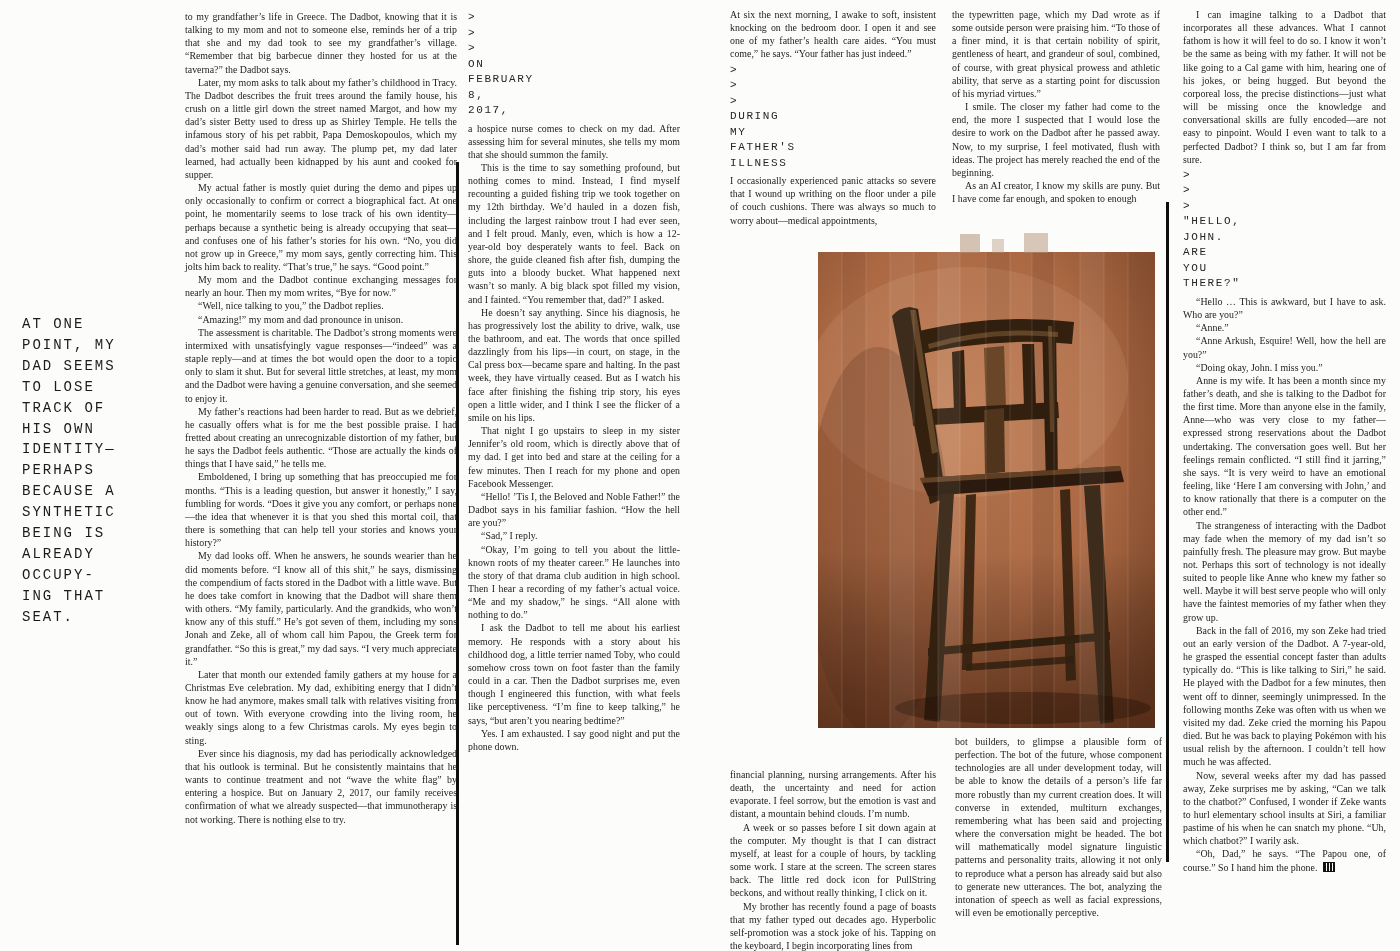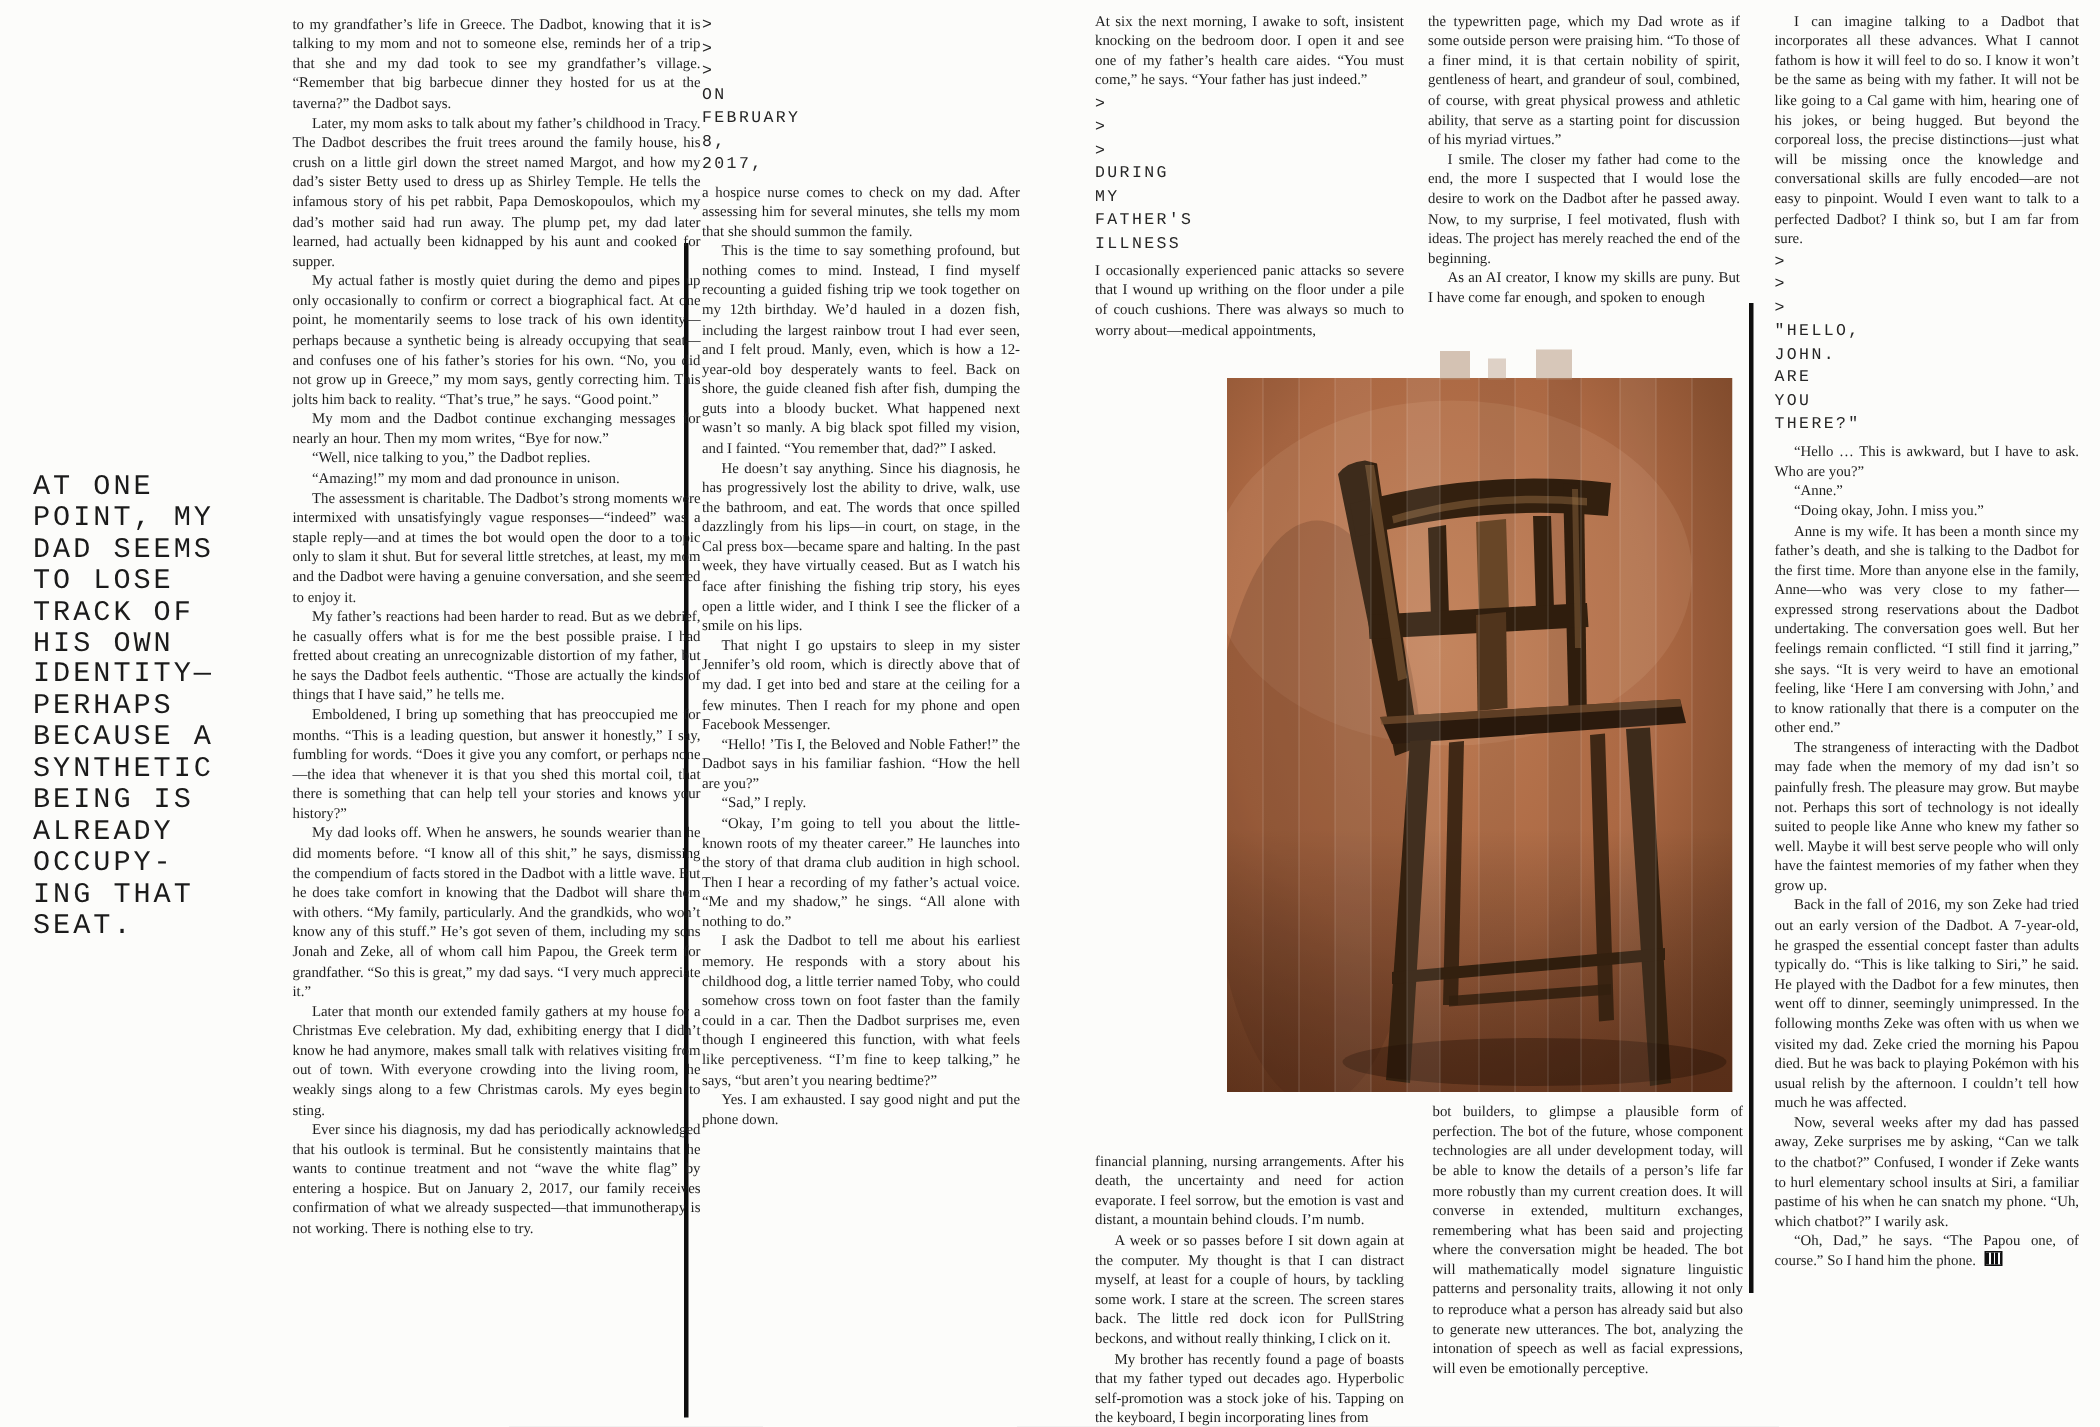--- a/index.html
+++ b/index.html
@@ -19,21 +19,21 @@
   .mono-head {
     font-family:"Liberation Mono","DejaVu Sans Mono",monospace;
     font-size:11px; line-height:15.5px; letter-spacing:1.6px;
     white-space:pre-line; color:#262626; margin:2px 0 3px 0;
     text-align:left; text-indent:0;
   }
   
   .pullquote {
     position:absolute; left:22px; top:314px; width:168px;
     font-family:"Liberation Mono","DejaVu Sans Mono",monospace;
-    font-size:19px; line-height:20.9px; letter-spacing:2px;
+    font-size:14px; line-height:20.9px; letter-spacing:2px;
     white-space:pre-line; color:#1b1b1b;
   }
   
   .rule-v { position:absolute; width:3px; background:#0e0e0e; }
   .rule-left  { left:456px; top:162px; height:783px; }
   .rule-right { left:1166px; top:202px; height:660px; }
   
   .photo {
     position:absolute; left:818px; top:252px; width:337px; height:476px;
   }
@@ -67,21 +67,21 @@
 SYNTHETIC
 BEING IS
 ALREADY
 OCCUPY-
 ING THAT
 SEAT.</div>
 
   <div class="rule-v rule-left"></div>
   <div class="rule-v rule-right"></div>
 
-  <div class="col" style="left:195px; top:10px; width:272px;">
+  <div class="col" style="left:185px; top:10px; width:272px;">
     <p class="noind">to my grandfather’s life in Greece. The Dadbot, knowing that it is talking to my mom and not to someone else, reminds her of a trip that she and my dad took to see my grandfather’s village. “Remember that big barbecue dinner they hosted for us at the taverna?” the Dadbot says.</p>
     <p>Later, my mom asks to talk about my father’s childhood in Tracy. The Dadbot describes the fruit trees around the family house, his crush on a little girl down the street named Margot, and how my dad’s sister Betty used to dress up as Shirley Temple. He tells the infamous story of his pet rabbit, Papa Demoskopoulos, which my dad’s mother said had run away. The plump pet, my dad later learned, had actually been kidnapped by his aunt and cooked for supper.</p>
     <p>My actual father is mostly quiet during the demo and pipes up only occasionally to confirm or correct a biographical fact. At one point, he momentarily seems to lose track of his own identity—perhaps because a synthetic being is already occupying that seat—and confuses one of his father’s stories for his own. “No, you did not grow up in Greece,” my mom says, gently correcting him. This jolts him back to reality. “That’s true,” he says. “Good point.”</p>
     <p>My mom and the Dadbot continue exchanging messages for nearly an hour. Then my mom writes, “Bye for now.”</p>
     <p>“Well, nice talking to you,” the Dadbot replies.</p>
     <p>“Amazing!” my mom and dad pronounce in unison.</p>
     <p>The assessment is charitable. The Dadbot’s strong moments were intermixed with unsatisfyingly vague responses—“indeed” was a staple reply—and at times the bot would open the door to a topic only to slam it shut. But for several little stretches, at least, my mom and the Dadbot were having a genuine conversation, and she seemed to enjoy it.</p>
     <p>My father’s reactions had been harder to read. But as we debrief, he casually offers what is for me the best possible praise. I had fretted about creating an unrecognizable distortion of my father, but he says the Dadbot feels authentic. “Those are actually the kinds of things that I have said,” he tells me.</p>
     <p>Emboldened, I bring up something that has preoccupied me for months. “This is a leading question, but answer it honestly,” I say, fumbling for words. “Does it give you any comfort, or perhaps none—the idea that whenever it is that you shed this mortal coil, that there is something that can help tell your stories and knows your history?”</p>
     <p>My dad looks off. When he answers, he sounds wearier than he did moments before. “I know all of this shit,” he says, dismissing the compendium of facts stored in the Dadbot with a little wave. But he does take comfort in knowing that the Dadbot will share them with others. “My family, particularly. And the grandkids, who won’t know any of this stuff.” He’s got seven of them, including my sons Jonah and Zeke, all of whom call him Papou, the Greek term for grandfather. “So this is great,” my dad says. “I very much appreciate it.”</p>
@@ -141,20 +141,21 @@
     <div class="mono-head">&gt;
 &gt;
 &gt;
 "HELLO,
 JOHN.
 ARE
 YOU
 THERE?"</div>
     <p>“Hello … This is awkward, but I have to ask. Who are you?”</p>
     <p>“Anne.”</p>
+    <p>“Anne Arkush, Esquire! Well, how the hell are you?”</p>
     <p>“Doing okay, John. I miss you.”</p>
     <p>Anne is my wife. It has been a month since my father’s death, and she is talking to the Dadbot for the first time. More than anyone else in the family, Anne—who was very close to my father—expressed strong reservations about the Dadbot undertaking. The conversation goes well. But her feelings remain conflicted. “I still find it jarring,” she says. “It is very weird to have an emotional feeling, like ‘Here I am conversing with John,’ and to know rationally that there is a computer on the other end.”</p>
     <p>The strangeness of interacting with the Dadbot may fade when the memory of my dad isn’t so painfully fresh. The pleasure may grow. But maybe not. Perhaps this sort of technology is not ideally suited to people like Anne who knew my father so well. Maybe it will best serve people who will only have the faintest memories of my father when they grow up.</p>
     <p>Back in the fall of 2016, my son Zeke had tried out an early version of the Dadbot. A 7-year-old, he grasped the essential concept faster than adults typically do. “This is like talking to Siri,” he said. He played with the Dadbot for a few minutes, then went off to dinner, seemingly unimpressed. In the following months Zeke was often with us when we visited my dad. Zeke cried the morning his Papou died. But he was back to playing Pokémon with his usual relish by the afternoon. I couldn’t tell how much he was affected.</p>
     <p>Now, several weeks after my dad has passed away, Zeke surprises me by asking, “Can we talk to the chatbot?” Confused, I wonder if Zeke wants to hurl elementary school insults at Siri, a familiar pastime of his when he can snatch my phone. “Uh, which chatbot?” I warily ask.</p>
     <p>
       <span>“Oh, Dad,” he says. “The Papou one, of course.” So I hand him the phone.</span>
       <span class="endmark"></span>
     </p>
   </div>

